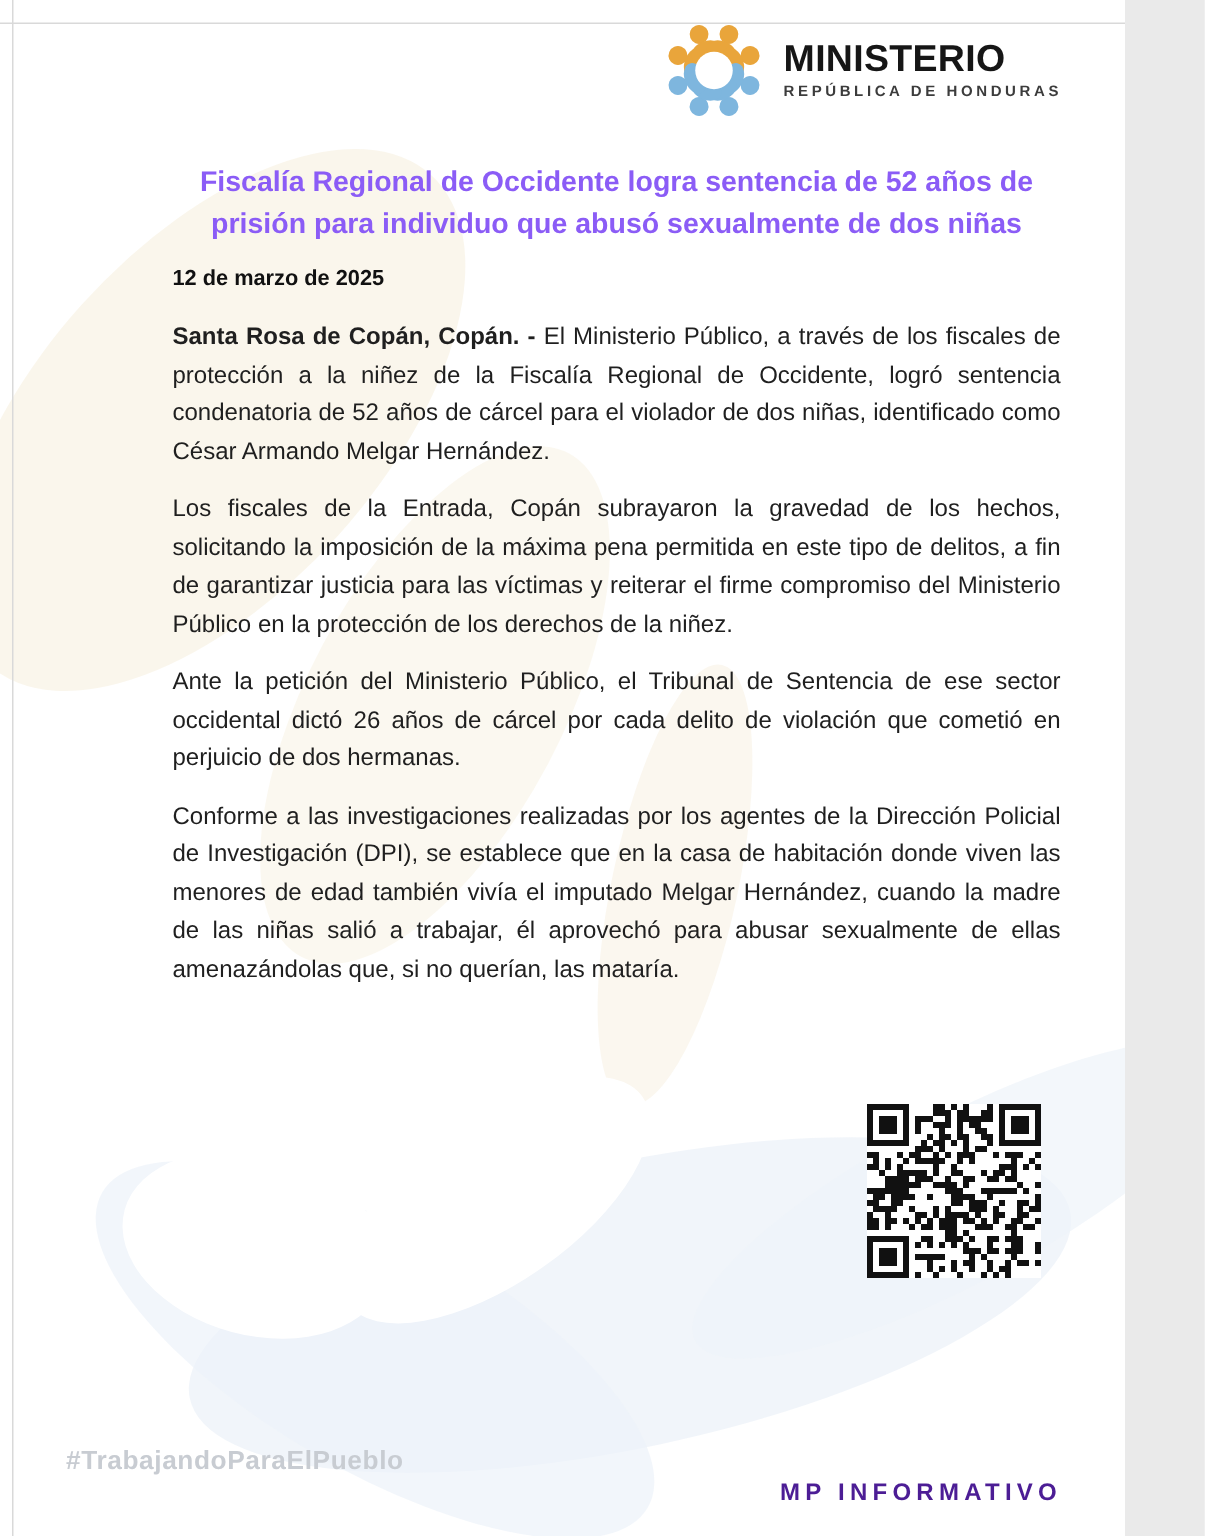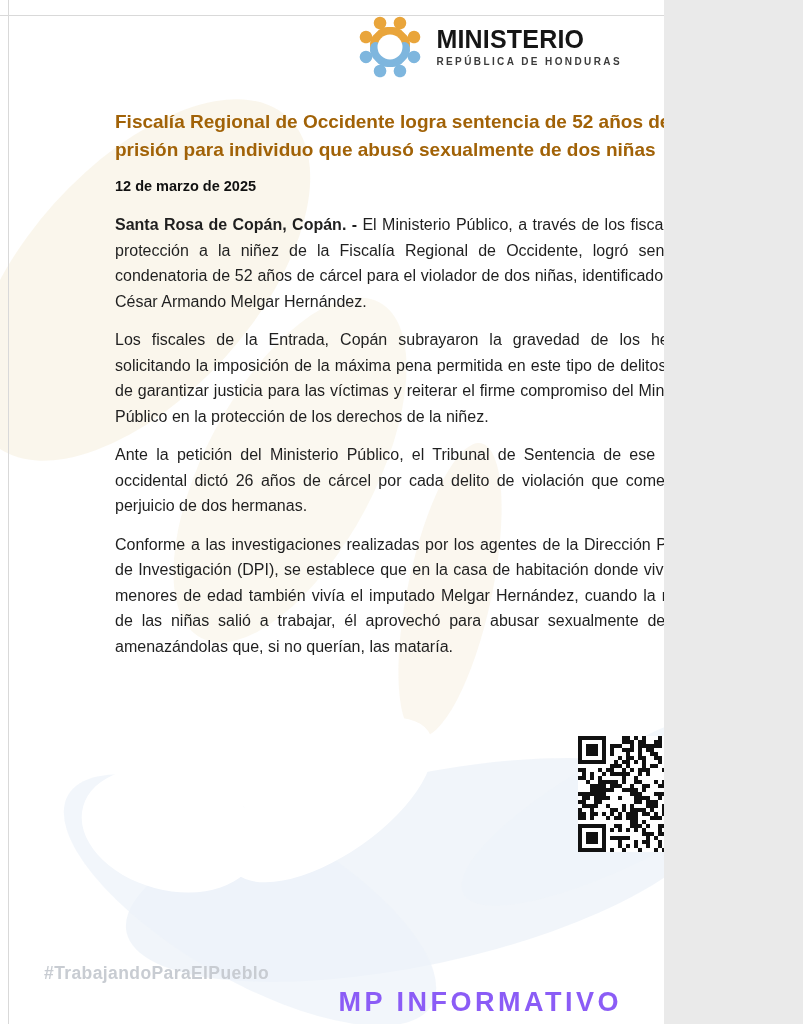--- a/index.html
+++ b/index.html
@@ -1,18 +1,18 @@
 <!DOCTYPE html>
 <html><head>
 <meta charset="utf-8">
 <style>
   html,body{margin:0;padding:0;background:#eaeaea;}
   .page{
     position:relative;
-    width:664px;height:1024px;
+    width:750px;height:1024px;
     background:#ffffff;
     overflow:hidden;
     font-family:"Liberation Sans", sans-serif;
     color:#1a1a1a;
   }
   
   .hline-top{position:absolute;left:0;top:15px;width:803px;height:1px;background:#d9d9d9;}
   .vline-left{position:absolute;left:8px;top:0;width:1px;height:1024px;background:#d9d9d9;}
   .vline-right1{position:absolute;left:787px;top:0;width:1px;height:1024px;background:#d9d9d9;}
   .vline-right2{position:absolute;left:797px;top:0;width:1px;height:1024px;background:#d9d9d9;}
@@ -24,37 +24,37 @@
   .logo-block{position:absolute;top:10px;right:42px;display:flex;align-items:center;gap:9px;}
   .logo-mark{width:74px;height:74px;flex:0 0 auto;}
   .logo-text{display:flex;flex-direction:column;line-height:1;}
   .logo-title{font-size:25px;font-weight:700;color:#161616;letter-spacing:.2px;}
   .logo-title + .logo-title{margin-top:3px;}
   .logo-sub{margin-top:5px;font-size:10px;font-weight:700;color:#3c3c3c;letter-spacing:2.4px;white-space:nowrap;}
 
   
   .article{position:absolute;left:115px;top:108px;width:592px;}
   .article-title{
-    color:#a16207;font-weight:700;
+    text-align:center;color:#8b5cf6;font-weight:700;
     font-size:19px;line-height:28px;margin:0 0 14px 0;
   }
   .article-date{font-weight:700;font-size:14.5px;color:#111;margin:0 0 18px 0;}
   .article-body p{
     margin:0 0 13px 0;
     font-size:16px;line-height:25.5px;
     text-align:justify;color:#1f1f1f;
   }
   .lead-in{font-weight:700;}
 
   
   .qr{position:absolute;left:578px;top:736px;width:116px;height:116px;background:#fff;}
 
   
   .hashtags{position:absolute;left:44px;top:960px;font-weight:700;font-size:17.5px;line-height:26px;color:#c8ccd2;letter-spacing:.4px;}
-  .brand{position:absolute;right:42px;top:987px;font-weight:800;font-size:27px;letter-spacing:3.5px;color:#8b5cf6;}
+  .brand{position:absolute;right:42px;top:987px;font-weight:800;font-size:16px;letter-spacing:3.5px;color:#4c1d95;}
 </style>
 </head>
 <body>
 
 <div class="page">
 
   <svg class="watermarks" viewBox="0 0 803 1024" xmlns="http://www.w3.org/2000/svg">
 
     <ellipse cx="140" cy="280" rx="220" ry="115" fill="#f6efdd" opacity="0.55" transform="rotate(-48 140 280)"></ellipse>
     <ellipse cx="290" cy="470" rx="190" ry="85" fill="#f6efdd" opacity="0.45" transform="rotate(-62 290 470)"></ellipse>

